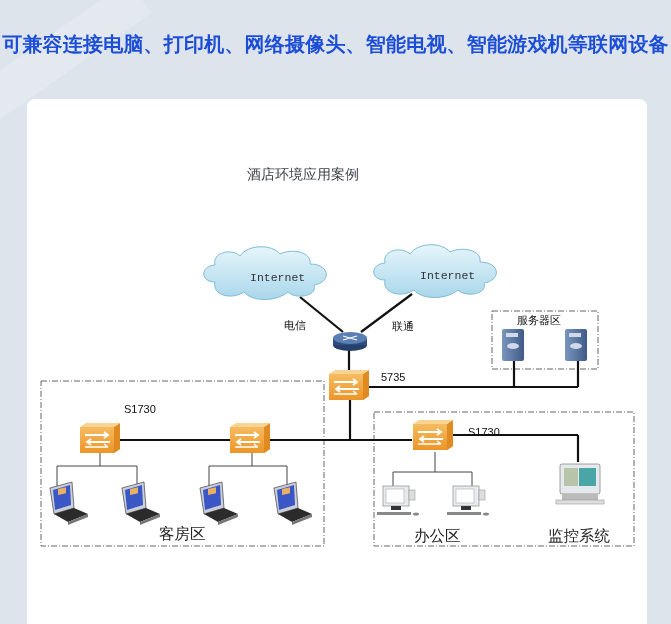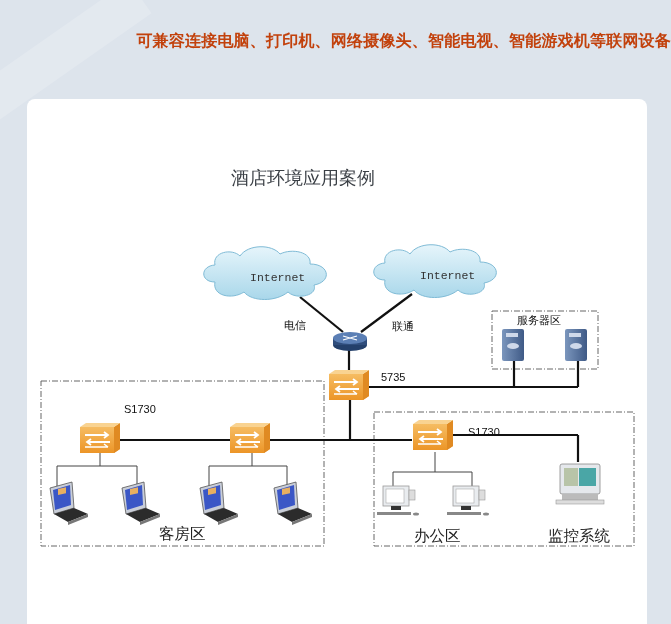--- a/index.html
+++ b/index.html
@@ -1,22 +1,22 @@
 <!DOCTYPE html>
 <html><head>
 <meta charset="utf-8">
 <style>
   html,body{margin:0;padding:0;}
   body{width:671px;height:624px;overflow:hidden;background:#dde4ec;position:relative;
        font-family:"DejaVu Sans","Liberation Sans",sans-serif;}
   .bg-stripe{position:absolute;background:rgba(255,255,255,0.18);transform:rotate(-35deg);}
-  .top-caption{position:absolute;left:0;width:671px;top:31px;text-align:right;font-size:16px;
-       font-weight:bold;color:#c2410c;letter-spacing:0.2px;}
+  .top-caption{position:absolute;left:0;width:671px;top:31px;text-align:center;font-size:20px;
+       font-weight:bold;color:#1d4ed8;letter-spacing:0.2px;}
   .card{position:absolute;left:27px;top:99px;width:620px;height:540px;background:#ffffff;border-radius:8px;}
-  .card-title{position:absolute;left:0;width:606px;top:166px;text-align:center;font-size:18px;color:#3a3f45;}
+  .card-title{position:absolute;left:0;width:606px;top:166px;text-align:center;font-size:14px;color:#3a3f45;}
   svg.diagram{position:absolute;left:0;top:0;}
   .lbl{font-family:"Liberation Sans","DejaVu Sans",sans-serif;font-size:11px;fill:#111;}
   .mono{font-family:"Liberation Mono","DejaVu Sans Mono",monospace;font-size:11.5px;fill:#333;}
   .zone{font-family:"DejaVu Sans",sans-serif;font-size:15.5px;fill:#222;}
 </style>
 </head>
 <body>
 
 <div class="bg-stripe" style="left:-60px;top:40px;width:220px;height:40px;"></div>
 

